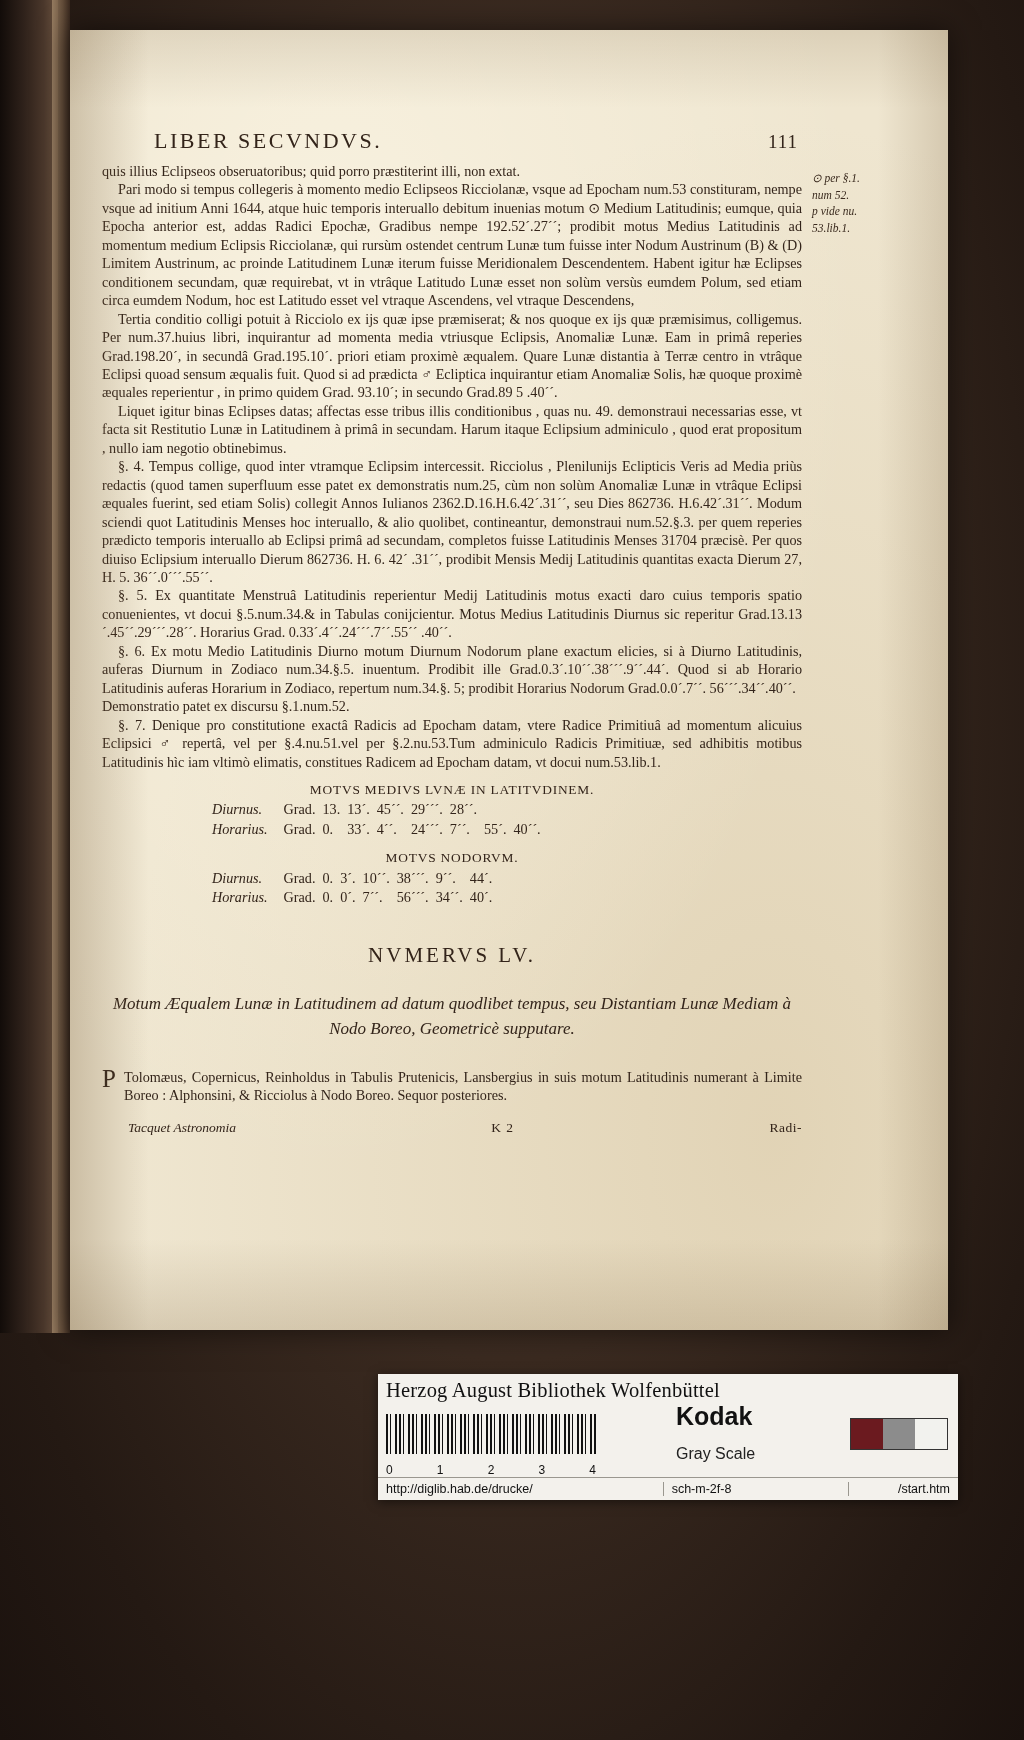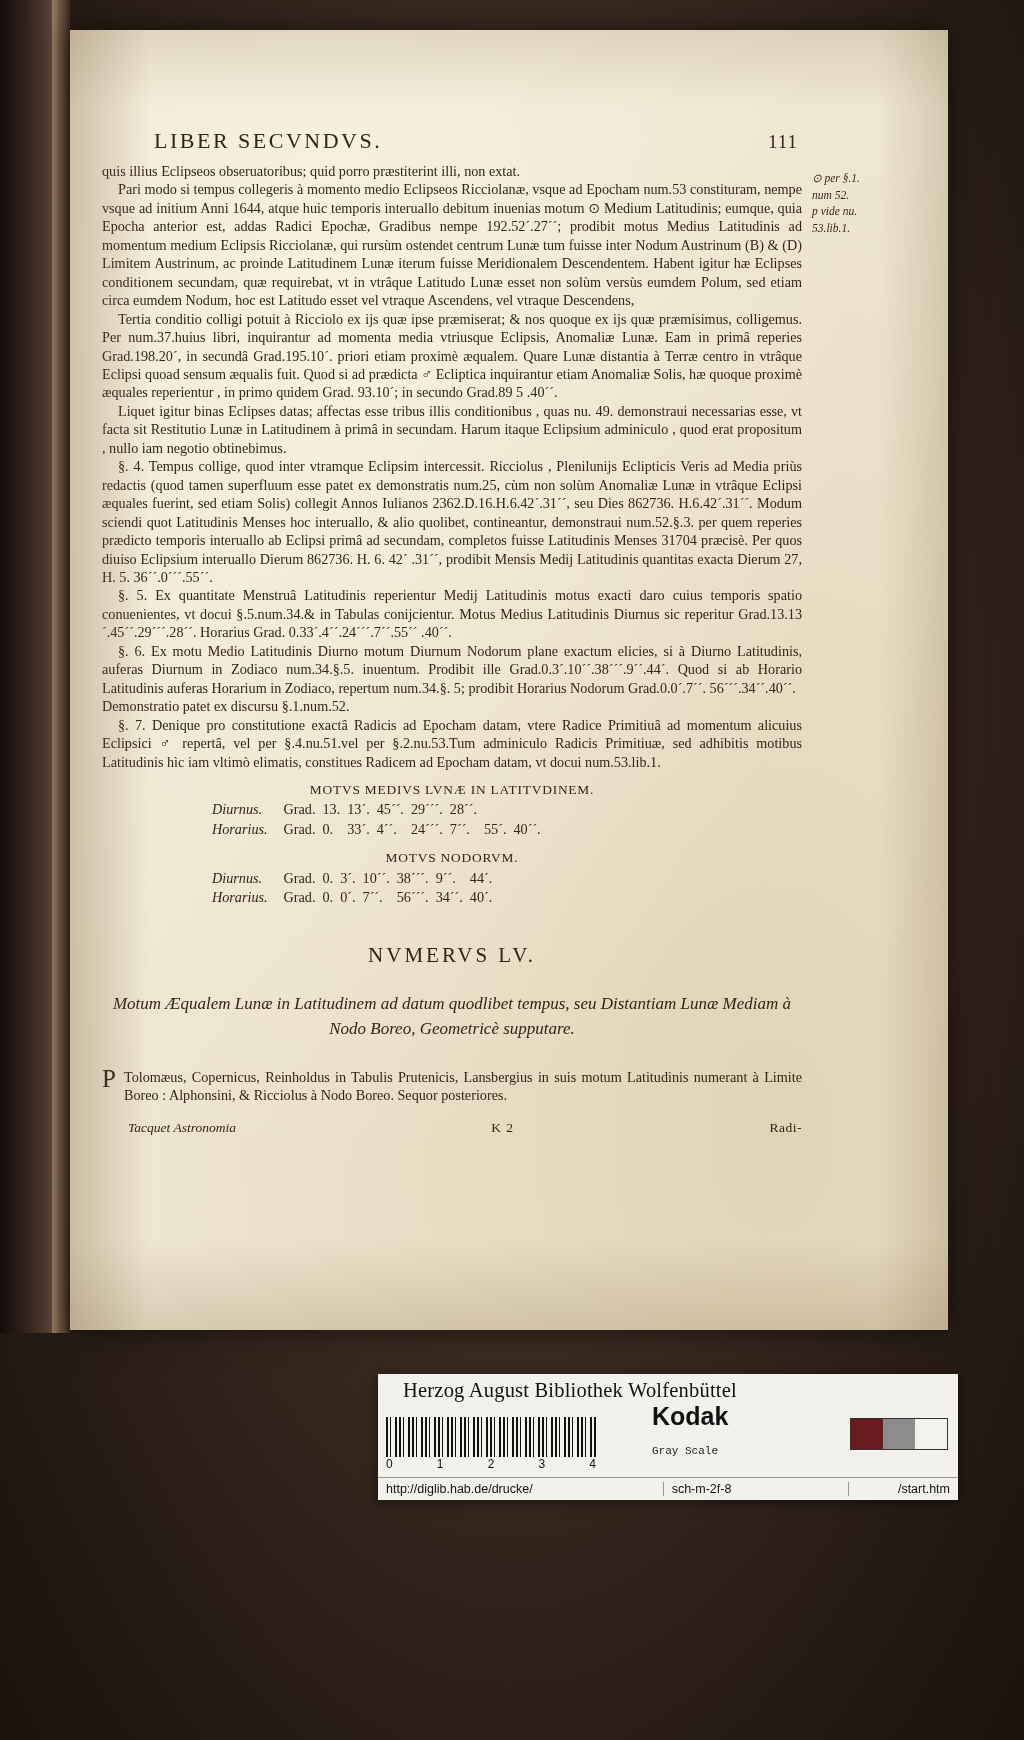--- a/index.html
+++ b/index.html
@@ -153,37 +153,36 @@
     background: #f3f1ec;
     border: 1px solid #8d8madd;
     box-shadow: 0 2px 10px rgba(0,0,0,.5);
     font-family: "Liberation Serif", serif;
     color: #111;
   }
   .target-card .lib {
     font-size: 20.5px;
     padding: 5px 0 0 8px;
     letter-spacing: .2px;
-    margin-left: 17px;
-  }
-  .tc-row { display: flex; align-items: flex-end; padding: 2px 0 0 8px; }
+  }
+  .tc-row { display: flex; align-items: center; padding: 2px 0 0 8px; gap: 24px; }
   .barcode {
     width: 210px; height: 40px;
     background-image: repeating-linear-gradient(90deg,#111 0 2px, #f3f1ec 2px 4px, #111 4px 5px, #f3f1ec 5px 9px, #111 9px 11px, #f3f1ec 11px 13px);
   }
   .kodak {
     font-family: "Liberation Sans", sans-serif;
     font-weight: bold;
     font-size: 25px;
     margin-left: 56px;
     line-height: 1;
   }
   .grayscale-lab {
-    font-family: Liberation Mono, monospace;
-    font-size: 11px;
+    font-family: Liberation Sans, sans-serif;
+    font-size: 16px;
     margin-left: 56px;
     margin-top: 16px;
     color: #222;
   }
   .scale-nums {
     display: flex;
     width: 210px;
     padding-left: 8px;
     font-family: "Liberation Sans", sans-serif;
     font-size: 12px;

